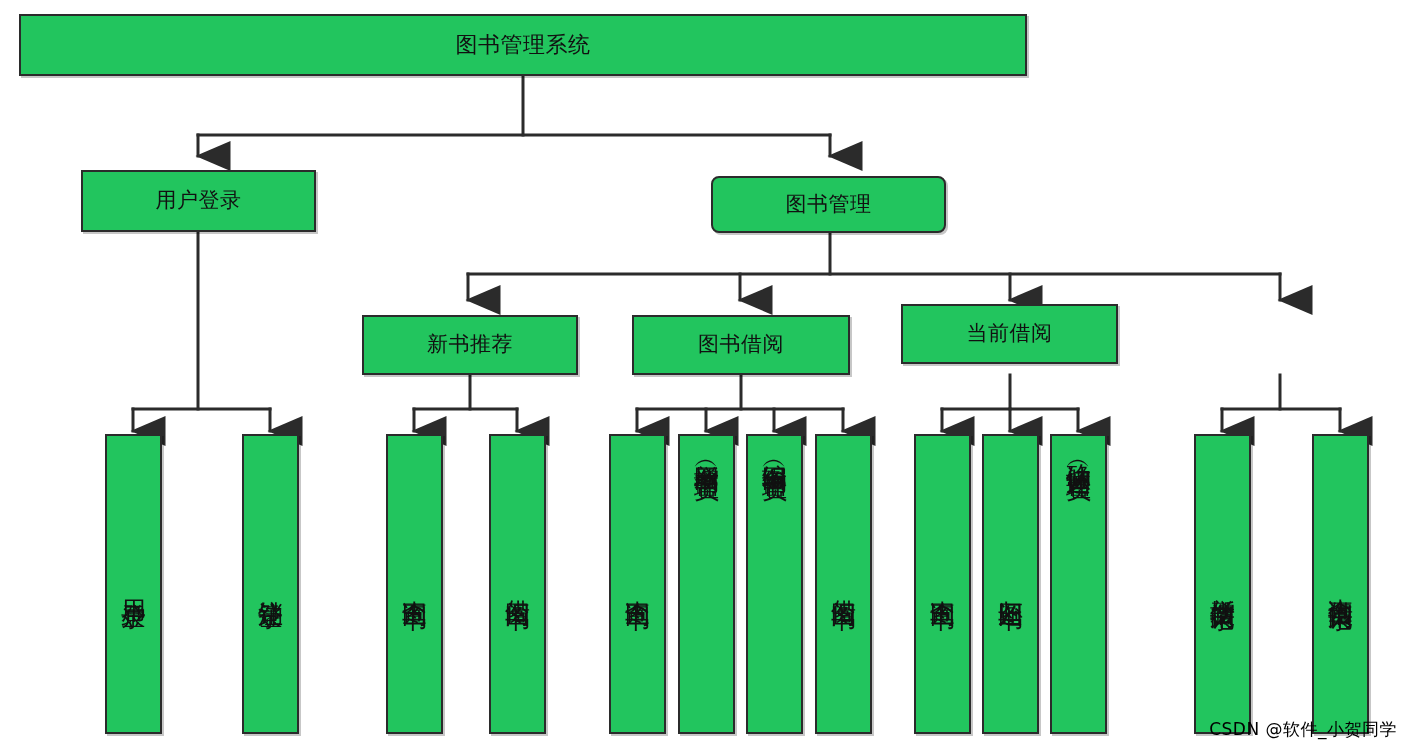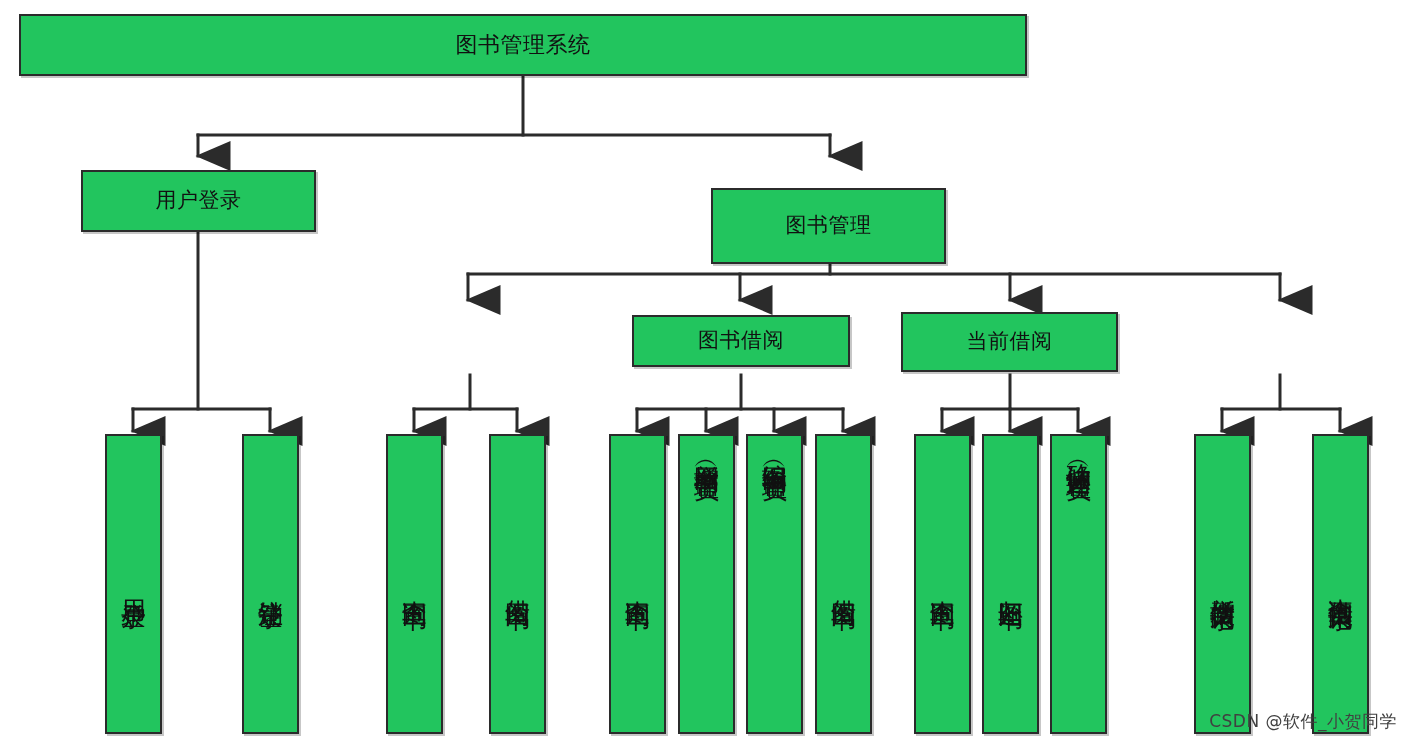--- a/index.html
+++ b/index.html
@@ -65,23 +65,23 @@
     letter-spacing: 2px;
     white-space: nowrap;
   }
   .node.vert.centered {
     align-items: center;
     padding-top: 0;
   }
   #watermark {
     position: absolute;
     right: 8px;
-    bottom: 14px;
+    bottom: 6px;
     font-size: 17px;
-    color: #404040;
+    color: #000000;
     letter-spacing: 0.5px;
     white-space: nowrap;
     font-family: "DejaVu Sans", "Liberation Sans", sans-serif;
   }
 </style>
 </head>
 <body>
 
 <div id="canvas">
 
@@ -140,30 +140,33 @@
   </svg>
 
   <div class="node horiz root" style="left:19px; top:14px; width:1008px; height:62px;">
     <span class="label">图书管理系统</span>
   </div>
 
   <div class="node horiz" style="left:81px; top:170px; width:235px; height:62px;">
     <span class="label">用户登录</span>
   </div>
 
-  <div class="node horiz" style="left:711px; top:188px; width:235px; height:76px;">
+  <div class="node horiz" style="left:711px; top:176px; width:235px; height:57px;border-radius:8px;">
     <span class="label">图书管理</span>
   </div>
 
-
-  <div class="node horiz" style="left:632px; top:315px; width:218px; height:52px;">
+  <div class="node horiz" style="left:362px; top:315px; width:216px; height:60px;">
+    <span class="label">新书推荐</span>
+  </div>
+
+  <div class="node horiz" style="left:632px; top:315px; width:218px; height:60px;">
     <span class="label">图书借阅</span>
   </div>
 
-  <div class="node horiz" style="left:901px; top:312px; width:217px; height:60px;">
+  <div class="node horiz" style="left:901px; top:304px; width:217px; height:60px;">
     <span class="label">当前借阅</span>
   </div>
 
 
   <div class="node vert centered" style="left:105px; top:434px; width:57px; height:300px;">
     <span class="label">用户登录</span>
   </div>
 
   <div class="node vert centered" style="left:242px; top:434px; width:57px; height:300px;">
     <span class="label">注销登录</span>

